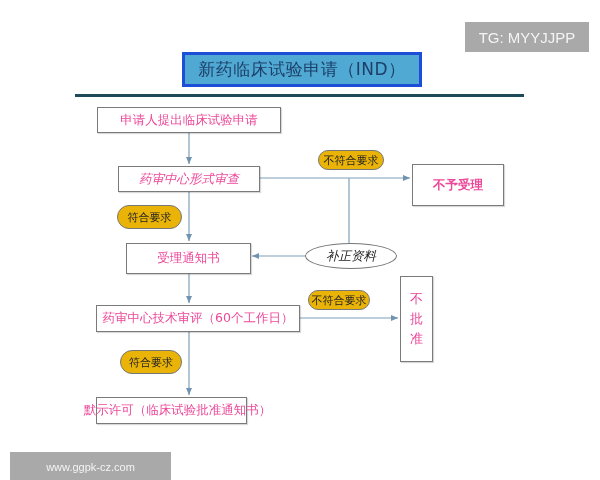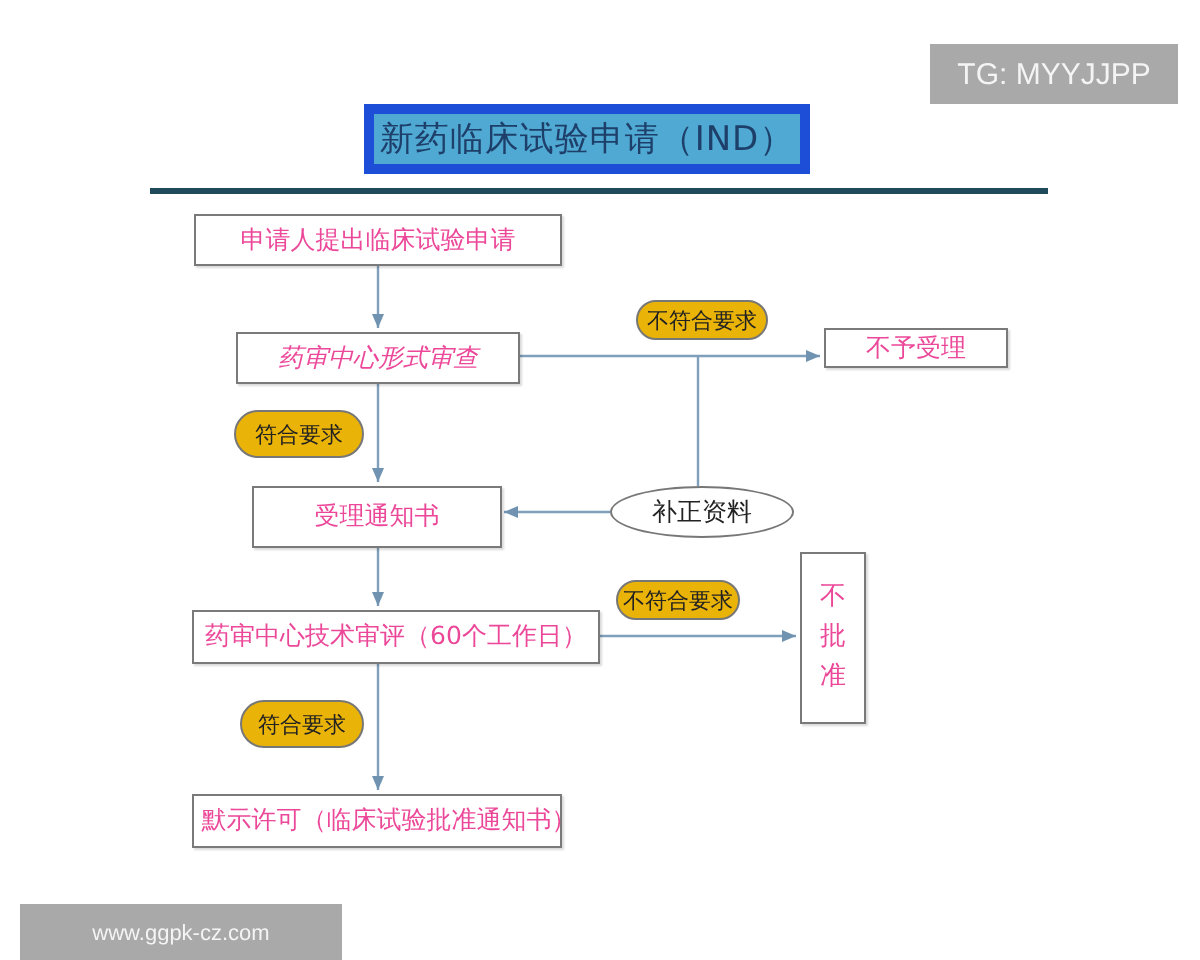--- a/index.html
+++ b/index.html
@@ -1,28 +1,28 @@
 <!DOCTYPE html>
 <html><head>
 <meta charset="utf-8">
 <style>
   html, body { margin:0; padding:0; }
   body { width:600px; height:480px; position:relative; background:#ffffff; overflow:hidden;
          font-family: "DejaVu Sans", "Liberation Sans", sans-serif; color:#222; }
   .abs { position:absolute; box-sizing:border-box; }
-  .title-box { left:182px; top:52px; width:223px; height:35px; background:#4fa9d2;
-               border:5px solid #1d4ed8; color:#1d3f6a; font-size:17px;
+  .title-box { left:182px; top:52px; width:240px; height:35px; background:#4fa9d2;
+               border:3px solid #1d4ed8; color:#1d3f6a; font-size:17px;
                display:flex; align-items:center; justify-content:center; letter-spacing:0.5px; }
   .rule { left:75px; top:94px; width:449px; height:3px; background:#1f4a5c; }
   .box { background:#fff; border:1px solid #7a7a7a; box-shadow:1px 1px 1px rgba(0,0,0,0.15);
          display:flex; align-items:center; justify-content:center; font-size:12.5px; color:#ec4899; white-space:nowrap; }
   .pill { background:#eab308; border:1px solid #777; border-radius:13px;
           display:flex; align-items:center; justify-content:center; font-size:11px; color:#222; white-space:nowrap; }
   .ellipse { background:#fff; border:1px solid #777; border-radius:50%;
-             display:flex; align-items:center; justify-content:center; font-size:12.5px; color:#222; }
+             display:flex; align-items:center; justify-content:center; font-size:12.5px; color:#222;font-style:italic; }
   .vert-text { flex-direction:column; font-size:13px; line-height:20px; }
   .wm { background:#a9a9a9; color:#f4f4f4; font-family:"Liberation Sans", sans-serif;
         display:flex; align-items:center; justify-content:center;margin-top:12px; }
   svg.lines { position:absolute; left:0; top:0; }
 </style>
 </head>
 <body>
 
 <div class="abs wm" style="left:465px; top:10px; width:124px; height:30px; font-size:15px;">TG: MYYJJPP</div>
 <div class="abs wm" style="left:10px; top:440px; width:161px; height:29px; font-size:11px;">www.ggpk-cz.com</div>
@@ -55,33 +55,33 @@
     <line x1="189" y1="331" x2="189" y2="395" marker-end="url(#arr)"></line>
   </g>
 </svg>
 
 <div class="abs box" style="left:97px; top:107px; width:184px; height:26px;">申请人提出临床试验申请</div>
 
 <div class="abs box" style="left:118px; top:166px; width:142px; height:26px;font-style:italic;">药审中心形式审查</div>
 
 <div class="abs pill" style="left:318px; top:150px; width:66px; height:20px;">不符合要求</div>
 
-<div class="abs box" style="left:412px; top:164px; width:92px; height:20px;">不予受理</div>
+<div class="abs box" style="left:412px; top:164px; width:92px; height:42px;font-weight:bold;">不予受理</div>
 
 <div class="abs pill" style="left:117px; top:205px; width:65px; height:24px;">符合要求</div>
 
 <div class="abs box" style="left:126px; top:243px; width:125px; height:31px;">受理通知书</div>
 
 <div class="abs ellipse" style="left:305px; top:243px; width:92px; height:26px;">补正资料</div>
 
 <div class="abs box" style="left:96px; top:305px; width:204px; height:27px;">药审中心技术审评（60个工作日）</div>
 
 <div class="abs pill" style="left:308px; top:290px; width:62px; height:20px;">不符合要求</div>
 
 <div class="abs box vert-text" style="left:400px; top:276px; width:33px; height:86px;">
   <span>不</span>
   <span>批</span>
   <span>准</span>
 </div>
 
 <div class="abs pill" style="left:120px; top:350px; width:62px; height:24px;">符合要求</div>
 
-<div class="abs box" style="left:96px; top:397px; width:185px; height:27px;padding-left:12px;">默示许可（临床试验批准通知书）</div>
+<div class="abs box" style="left:96px; top:397px; width:151px; height:27px;padding-left:12px;">默示许可（临床试验批准通知书）</div>
 
 </body></html>

